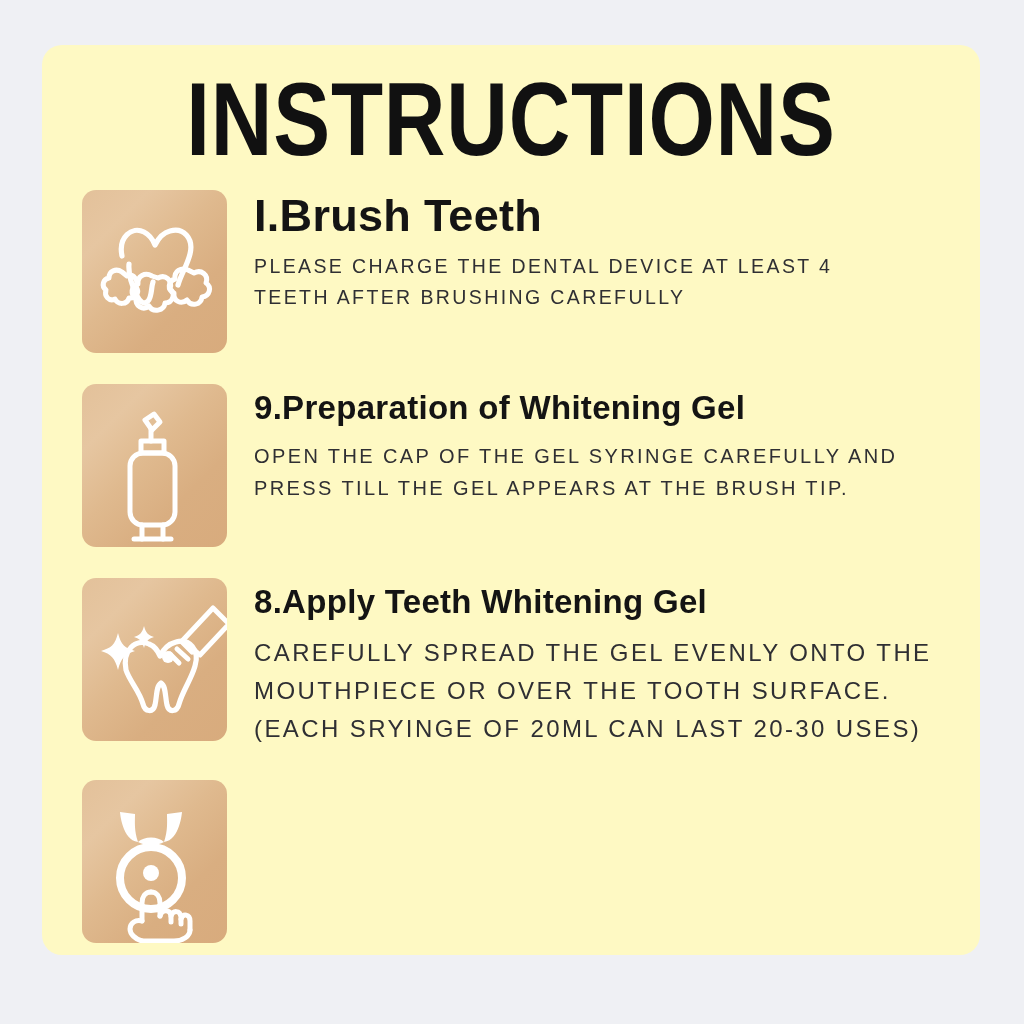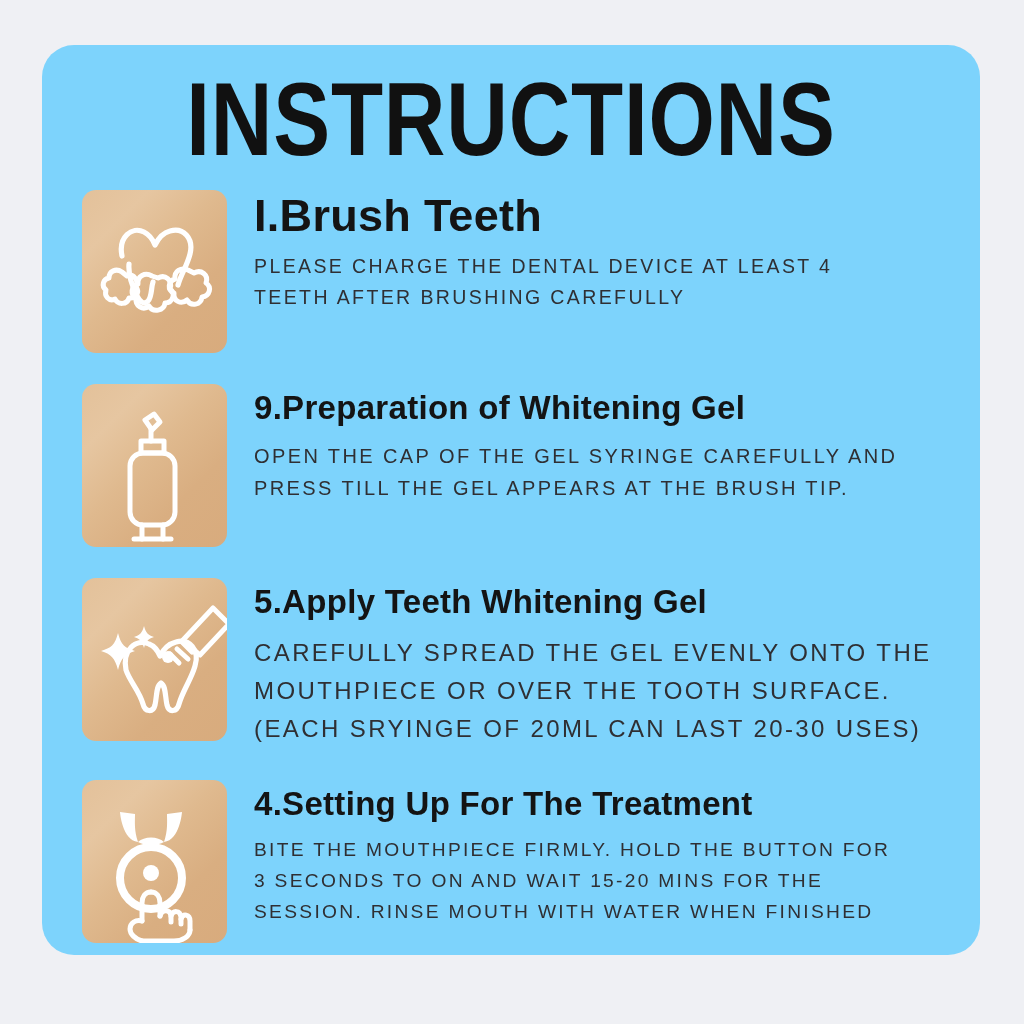--- a/index.html
+++ b/index.html
@@ -22,22 +22,22 @@
     background: #eff0f4;
     box-sizing: border-box;
   }
 
   .card {
     position: absolute;
     left: 42px;
     top: 45px;
     width: 938px;
     height: 910px;
-    background: #7dd3fc;
-    border-radius: 32px;
+    background: #fef9c3;
+    border-radius: 20px;
     box-sizing: border-box;
     overflow: hidden;
   }
 
   .title {
     margin: 0;
     padding-top: 22px;
     text-align: center;
     font-family: "Liberation Sans Narrow", "Liberation Sans", sans-serif;
     font-weight: 700;
@@ -210,21 +210,21 @@
             <g fill="#FFFFFF" stroke="none">
               <path d="M36 55 C39 67 43 70 53 73 C43 76 39 80 36 92
                        C33 80 29 76 19 73 C29 70 33 67 36 55 Z"></path>
               <path d="M62 48 C64 55 66 57 72 59 C66 61 64 63 62 70
                        C60 63 58 61 52 59 C58 57 60 55 62 48 Z"></path>
               <circle cx="86" cy="79" r="6"></circle>
             </g>
           </svg>
         </div>
         <div class="content">
-          <h2 class="step-title">5.Apply Teeth Whitening Gel</h2>
+          <h2 class="step-title">8.Apply Teeth Whitening Gel</h2>
           <p class="step-body">
             <span class="line">CAREFULLY SPREAD THE GEL EVENLY ONTO THE</span>
             <span class="line">MOUTHPIECE OR OVER THE TOOTH SURFACE.</span>
             <span class="line">(EACH SRYINGE OF 20ML CAN LAST 20-30 USES)</span>
           </p>
         </div>
       </div>
 
       <div class="step step-4">
         <div class="tile">
@@ -244,25 +244,17 @@
               <path d="M69 112 C75 112 78 117 78 123 L78 136"></path>
               <path d="M69 112 C63 112 60 117 60 123 L60 141"></path>
               <path d="M78 136 C80 129 88 129 89 136 L89 142"></path>
               <path d="M89 136 C91 130 98 130 99 137 L99 144"></path>
               <path d="M99 139 C101 133 108 134 108 141 L108 150"></path>
               <path d="M60 141 C54 139 48 143 48 149 C48 154 53 159 60 161"></path>
               <path d="M60 161 L92 161 C101 161 108 156 108 150"></path>
             </g>
           </svg>
         </div>
-        <div class="content">
-          <h2 class="step-title">4.Setting Up For The Treatment</h2>
-          <p class="step-body">
-            <span class="line">BITE THE MOUTHPIECE FIRMLY. HOLD THE BUTTON FOR</span>
-            <span class="line">3 SECONDS TO ON AND WAIT 15-20 MINS FOR THE</span>
-            <span class="line">SESSION. RINSE MOUTH WITH WATER WHEN FINISHED</span>
-          </p>
-        </div>
       </div>
 
     </div>
   </div>
 </div>
 
 </body></html>

